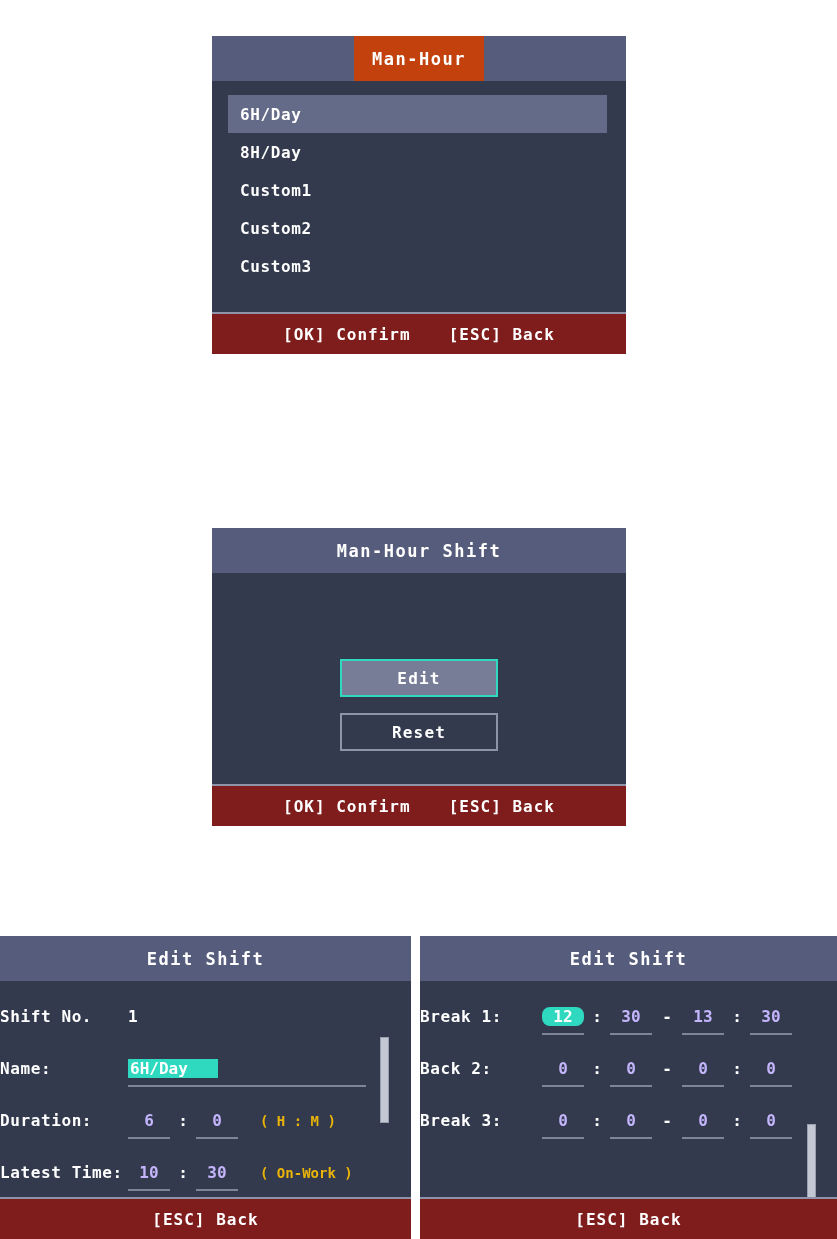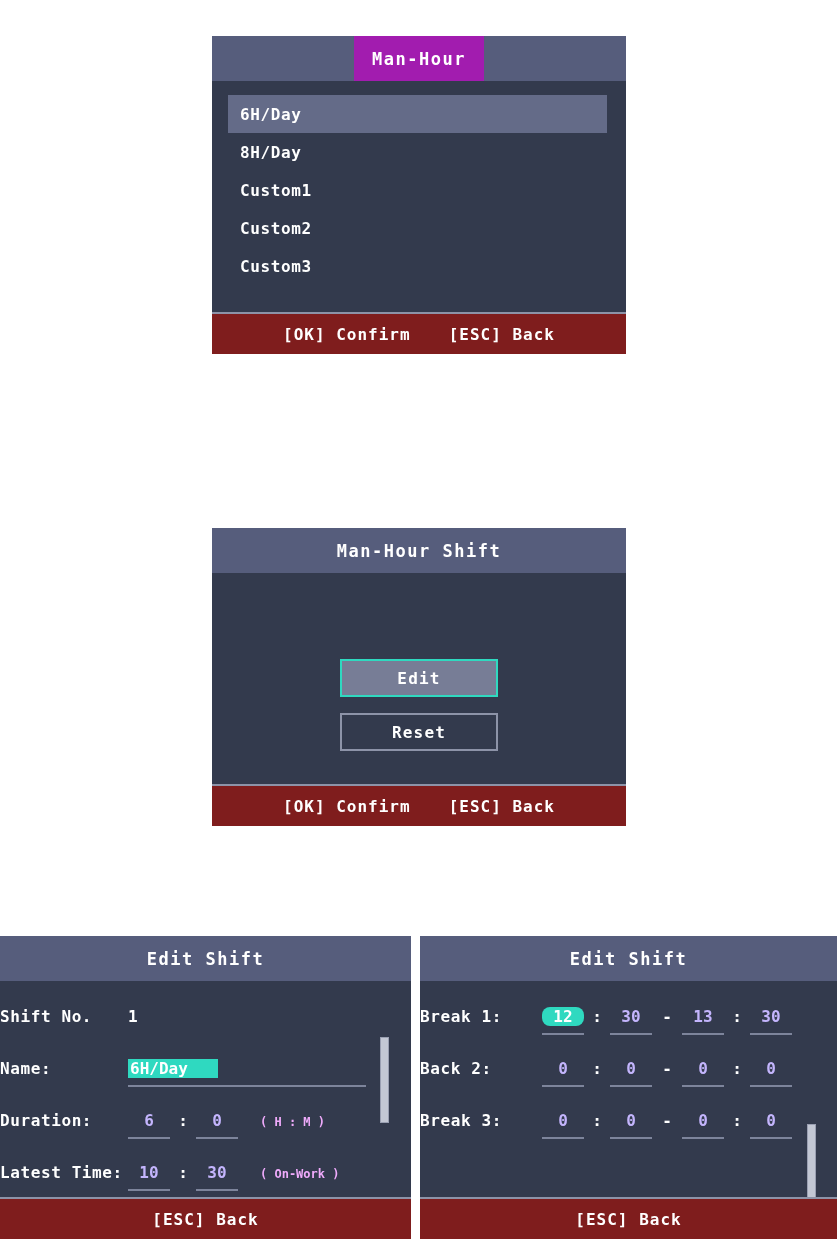--- a/index.html
+++ b/index.html
@@ -71,21 +71,21 @@
     display: flex;
     align-items: center;
     justify-content: center;
     padding: 0 18px;
     color: #ffffff;
     font-size: 17px;
     font-weight: bold;
     letter-spacing: 1.5px;
     white-space: pre;
   }
-  .tab.active { background: #a21caf; }
+  .tab.active { background: #c2410c; }
 
   .list { padding: 14px 0 0 0; }
   .list-item {
     height: 38px;
     margin: 0 19px 0 16px;
     display: flex;
     align-items: center;
     padding-left: 12px;
     color: #ffffff;
     font-size: 16px;
@@ -189,22 +189,22 @@
     text-align: center;
   }
   .f-dash {
     color: #ffffff;
     font-size: 16px;
     font-weight: bold;
     width: 30px;
     text-align: center;
   }
   .f-paren {
-    color: #f0abfc;
-    font-size: 12px;
+    color: #eab308;
+    font-size: 14px;
     font-weight: bold;
     margin-left: 22px;
     white-space: pre;
   }
 
   
   .scrollbar {
     position: absolute;
     width: 9px;
     background: transparent;

